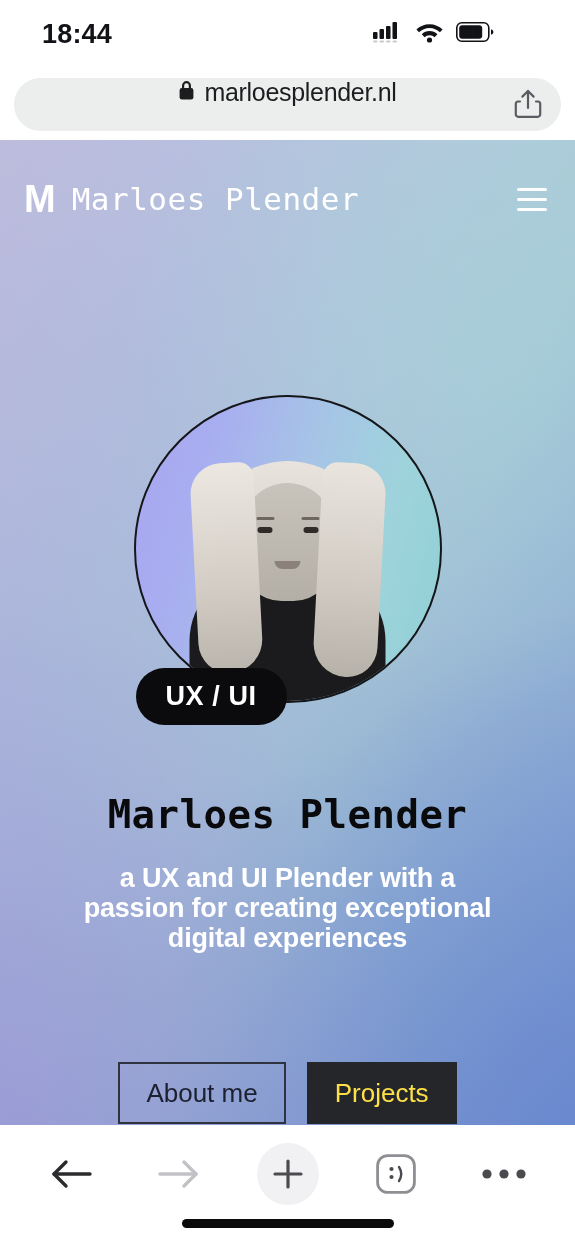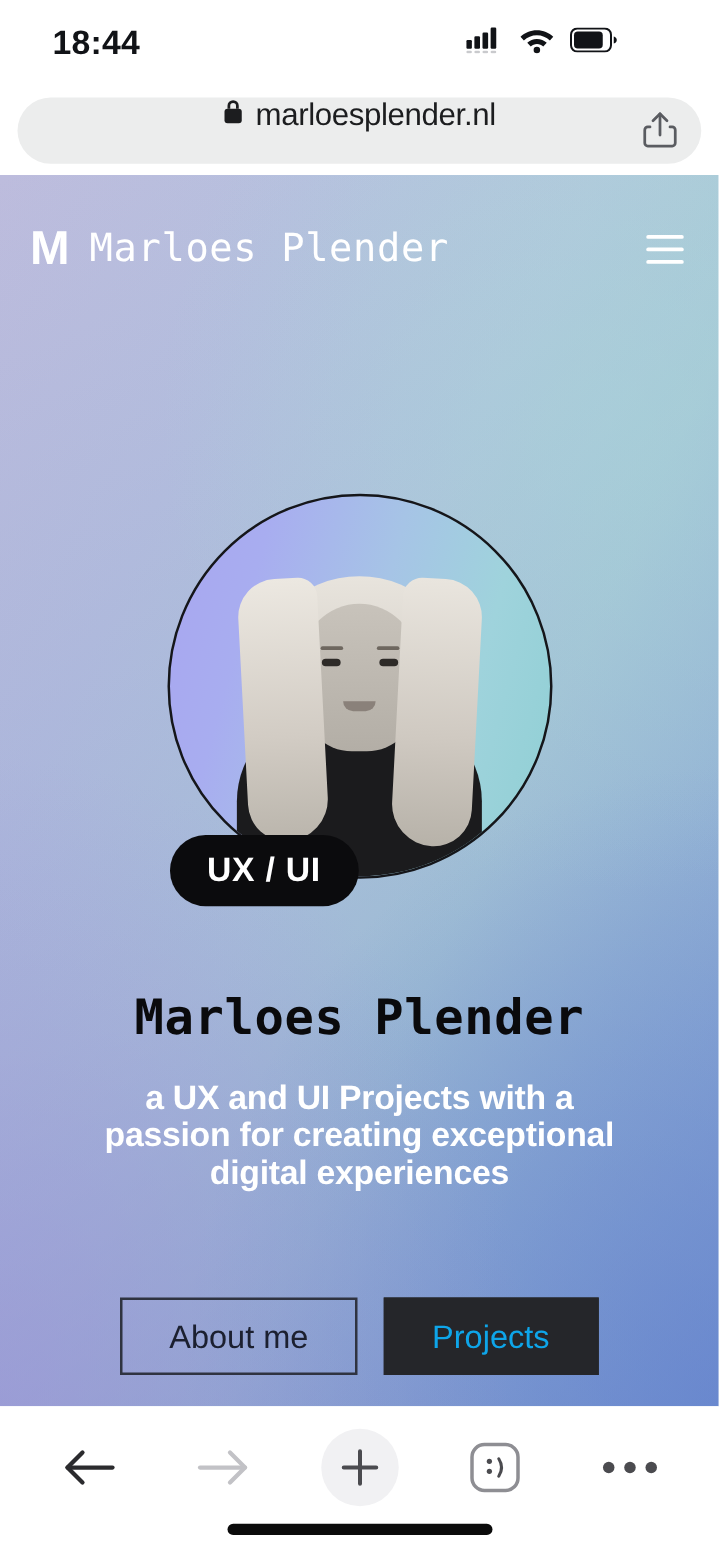--- a/index.html
+++ b/index.html
@@ -359,33 +359,34 @@
     top: 898px;
     left: 0;
     width: 575px;
     display: flex;
     justify-content: center;
     gap: 21px;
   }
   .cta {
     font-size: 26px;
     font-family: "Liberation Sans", sans-serif;
-    padding: 16px 37px;
+    padding: 16px 26px;
     line-height: 1;
     white-space: nowrap;
+    margin-top: 24px;
   }
   #cta-about {
     background: transparent;
     border: 2px solid #2f3340;
     color: #1c2030;
   }
   #cta-projects {
     background: #25262a;
     border: 2px solid #25262a;
-    color: #0ea5e9;
+    color: #fde047;
   }
 
   
   #browser-toolbar {
     position: absolute;
     bottom: 0; left: 0;
     width: 575px;
     height: 121px;
     background: #ffffff;
     display: flex;
@@ -509,21 +510,21 @@
             <div class="p-hair-front-r"></div>
           </div>
         </div>
         <div id="badge-uxui">
           <span id="badge-uxui-label">UX / UI</span>
         </div>
       </div>
 
       <div id="hero-text">
         <h1 id="hero-title">Marloes Plender</h1>
-        <p id="hero-tagline">a UX and UI Projects with a passion for creating exceptional digital experiences</p>
+        <p id="hero-tagline">a UX and UI Plender with a passion for creating exceptional digital experiences</p>
       </div>
 
       <div id="cta-row">
         <button id="cta-about" class="cta">About me</button>
         <button id="cta-projects" class="cta">Projects</button>
       </div>
 
     </div>
   </div>
 

